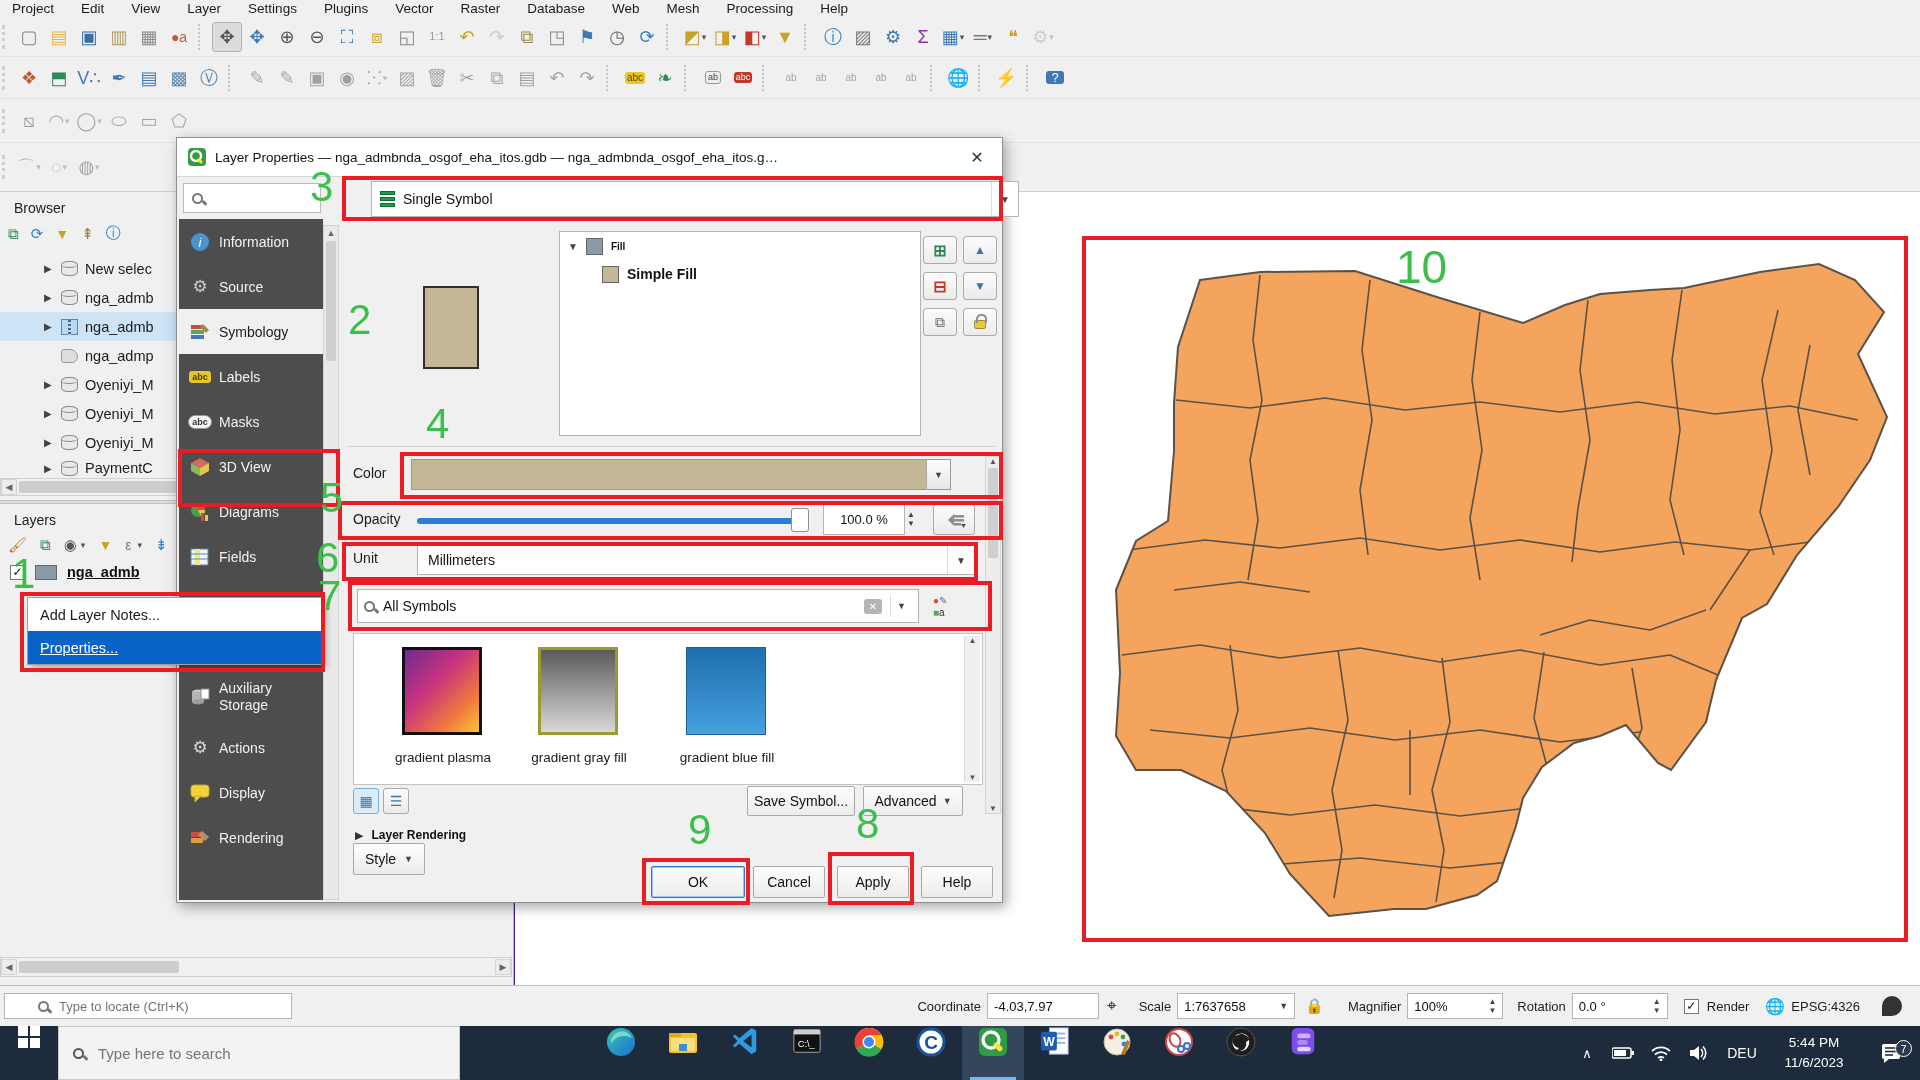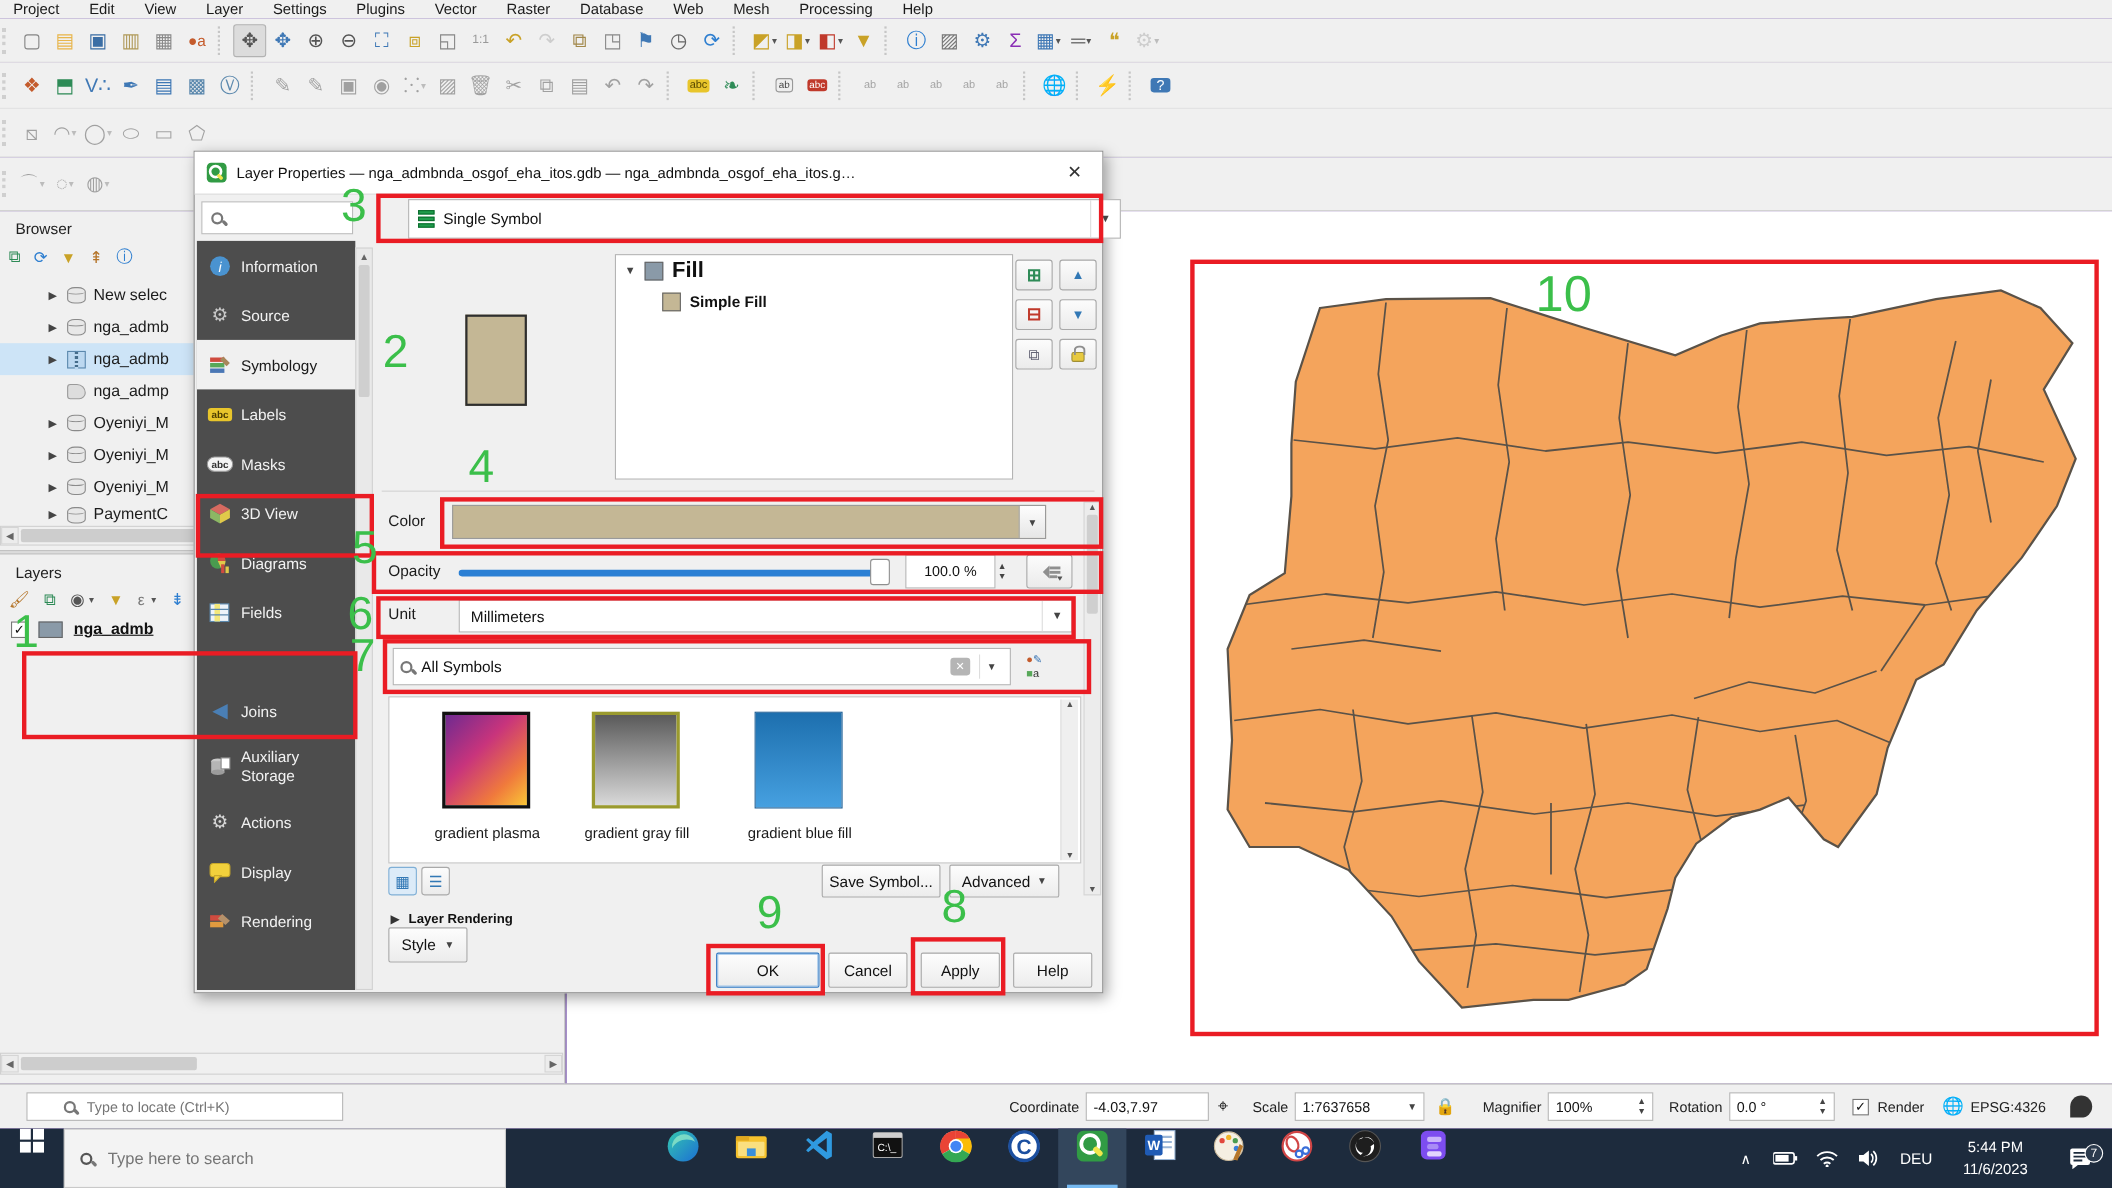--- a/index.html
+++ b/index.html
@@ -638,21 +638,21 @@
       <span>Single Symbol</span>
       <span class="arrow">▼</span>
     </div>
 
     <div class="abs" style="left:246px;top:148px;width:56px;height:83px;background:var(--symbol-tan,#c4b795);border:2px solid #2e2e2e;"></div>
 
     <div class="abs" style="left:382px;top:93px;width:362px;height:205px;background:#fff;border:1px solid #b4b4b4;">
       <div style="display:flex;align-items:center;gap:8px;height:28px;padding-left:8px;">
         <span style="font-size:10px;color:#444;">▼</span>
         <span class="swatch" style="width:17px;height:17px;background:var(--layer-swatch,#8a9aa8);"></span>
-        <span style="font-size:20px;font-weight:bold;color:#111;">Fill</span>
+        <span style="font-size:10px;font-weight:bold;color:#111;">Fill</span>
       </div>
       <div style="display:flex;align-items:center;gap:8px;height:28px;padding-left:42px;">
         <span class="swatch" style="width:17px;height:17px;background:var(--symbol-tan,#c4b795);"></span>
         <span style="font-size:14px;color:#111;font-weight:bold;">Simple Fill</span>
       </div>
     </div>
 
     <div class="abs" style="left:746px;top:98px;display:grid;grid-template-columns:34px 34px;gap:8px 6px;">
       <span class="mini-btn">
           <span style="color:#2e8b57;font-weight:bold;font-size:16px;">⊞</span>
@@ -767,20 +767,28 @@
         <span>Cancel</span>
       </div>
     <div class="btn abs" style="left:660px;top:728px;width:72px;height:32px;">
         <span>Apply</span>
       </div>
     <div class="btn abs" style="left:744px;top:728px;width:72px;height:32px;">
         <span>Help</span>
       </div>
   </div>
 
+  <div id="ctxmenu" class="abs">
+    <div class="ctx-item">
+        <span>Add Layer Notes...</span>
+      </div>
+    <div class="ctx-item hl">
+        <span>Properties...</span>
+      </div>
+  </div>
 
   <div class="redbox" style="left:20px;top:592px;width:305px;height:80px;"></div>
   <span class="gnum" style="left:12px;top:550px;">1</span>
 
   <div class="redbox" style="left:178px;top:449px;width:162px;height:58px;"></div>
   <span class="gnum" style="left:348px;top:296px;">2</span>
 
   <div class="redbox" style="left:342px;top:176px;width:661px;height:45px;"></div>
   <span class="gnum" style="left:310px;top:163px;">3</span>
 
@@ -799,21 +807,21 @@
   <div class="redbox" style="left:828px;top:852px;width:86px;height:53px;"></div>
   <span class="gnum" style="left:856px;top:800px;">8</span>
 
   <div class="redbox" style="left:642px;top:858px;width:108px;height:47px;"></div>
   <span class="gnum" style="left:688px;top:806px;">9</span>
 
   <div class="redbox" style="left:1082px;top:236px;width:826px;height:706px;"></div>
   <span class="gnum" style="left:1396px;top:240px;font-size:46px;">10</span>
 
   <div id="statusbar" class="abs">
-    <div class="sb-input" style="margin-left:24px;width:288px;gap:8px;padding-left:33px;">
+    <div class="sb-input" style="margin-left:4px;width:288px;gap:8px;padding-left:33px;">
       <span class="mag"></span>
       <input style="border: none; outline: none; width: 230px; font-size: 13px; color: rgb(119, 119, 119); background: transparent;" placeholder="Type to locate (Ctrl+K)">
     </div>
     <span style="margin-left:auto;"></span>
     <label>Coordinate</label>
     <div class="sb-input" style="width:112px;">
         <span>-4.03,7.97</span>
       </div>
     <span style="margin:0 8px;font-size:17px;">⌖</span>
     <label>Scale</label>

